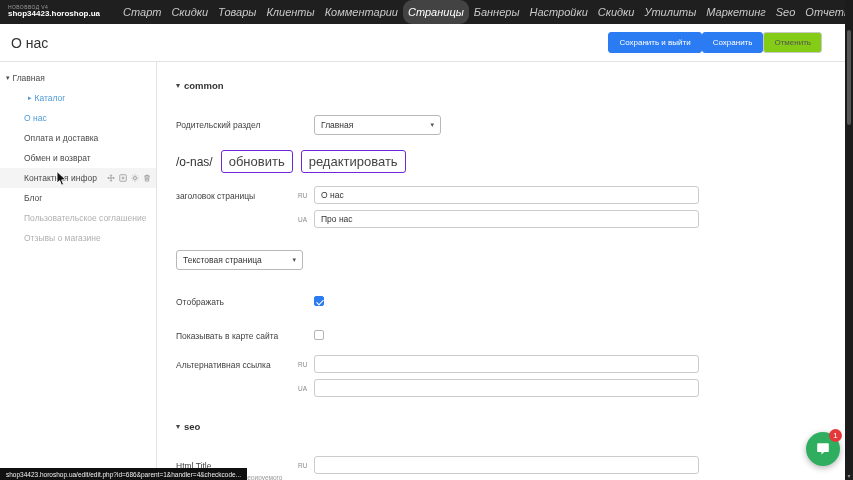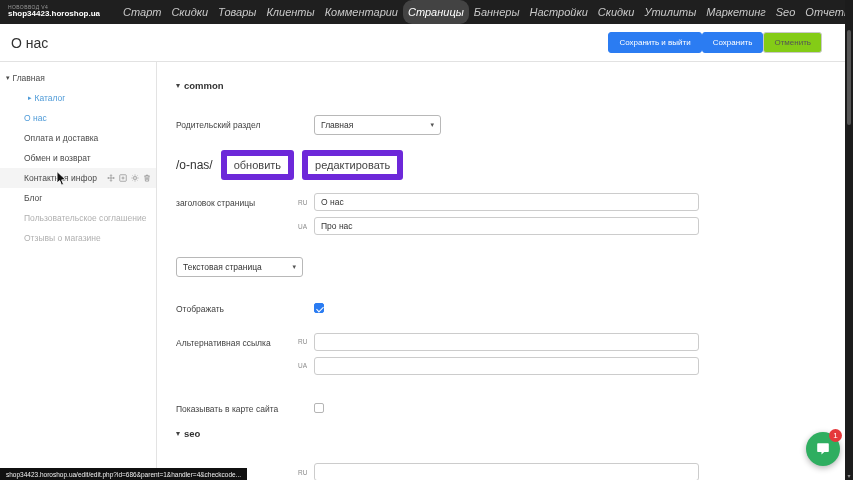--- a/index.html
+++ b/index.html
@@ -49,21 +49,21 @@
   .f-label .hint { font-size:6.5px; color:#9a9a9a; margin-top:2px; }
   .f-control { display:flex; align-items:flex-start; }
   .stack { flex-direction:column; gap:6px; }
   .lang-line { display:flex; align-items:center; margin-left:-16px; }
   .lang { width:12px; font-size:6.5px; color:#8a8a8a; margin-right:4px; text-align:left; }
   .text-input { width:385px; height:18px; border:1px solid #ccc; border-radius:3px; font-size:8.5px; color:#333; padding:0 6px; font-family:"Liberation Sans", sans-serif; }
   .select { width:127px; height:20px; border:1px solid #b8b8b8; border-radius:3px; background:#fff; display:flex; align-items:center; justify-content:space-between; padding:0 6px; font-size:8.5px; color:#333; cursor:pointer; }
   .sel-caret { font-size:7px; color:#555; }
   .link-line { align-items:center; gap:8px; padding-top:2px; }
   .link-path { font-size:12px; color:#333; }
-  .btn-small { font-size:11px; padding:3px 7px; border:6px solid #6d28d9; border-radius:3px; background:#fff; color:#444; cursor:pointer; font-family:"Liberation Sans", sans-serif; }
+  .btn-small { font-size:13px; padding:3px 7px; border:1px solid #6d28d9; border-radius:3px; background:#fff; color:#444; cursor:pointer; font-family:"Liberation Sans", sans-serif; }
   .checkbox { width:10px; height:10px; border:1px solid #b5b5b5; border-radius:2px; background:#fff; display:inline-block; margin-top:4px; cursor:pointer; position:relative; }
   .checkbox.checked { background:#2b7cf2; border-color:#2b7cf2; }
   .checkbox.checked::after { content:""; position:absolute; left:2.5px; top:0.5px; width:3px; height:6px; border:solid #fff; border-width:0 1.5px 1.5px 0; transform:rotate(45deg); }
   .mb14 { margin-bottom:14px; } .mb18 { margin-bottom:18px; } .mb22 { margin-bottom:22px; } .mb24 { margin-bottom:24px; }
 
   
   .statusbar { position:absolute; left:0; bottom:0; background:#101010; color:#f0f0f0; font-size:6.5px; padding:2.5px 6px; z-index:60; white-space:nowrap; }
 
   
   .scrollstrip { position:absolute; top:0; right:0; width:8px; height:480px; background:#1c1c1c; z-index:70; }
@@ -224,38 +224,38 @@
       </div>
     </div>
 
     <div class="form-row mb18">
       <div class="f-label">Отображать</div>
       <div class="f-control">
         <span class="checkbox checked"></span>
       </div>
     </div>
 
-    <div class="form-row mb24">
-      <div class="f-label">Альтернативная ссылка</div>
-      <div class="f-control stack">
-        <div class="lang-line">
-          <span class="lang">RU</span>
-          <input class="text-input" value="" style="">
-        </div>
-        <div class="lang-line">
-          <span class="lang">UA</span>
-          <input class="text-input" value="" style="">
-        </div>
-      </div>
-    </div>
-
     <div class="form-row mb14">
       <div class="f-label">Показывать в карте сайта</div>
       <div class="f-control">
         <span class="checkbox"></span>
+      </div>
+    </div>
+
+    <div class="form-row mb24">
+      <div class="f-label">Альтернативная ссылка</div>
+      <div class="f-control stack">
+        <div class="lang-line">
+          <span class="lang">RU</span>
+          <input class="text-input" value="" style="">
+        </div>
+        <div class="lang-line">
+          <span class="lang">UA</span>
+          <input class="text-input" value="" style="">
+        </div>
       </div>
     </div>
 
     <div class="section-head">
       <span class="caret">▾</span>
       <span class="section-title">seo</span>
     </div>
 
     <div class="form-row">
       <div class="f-label">

